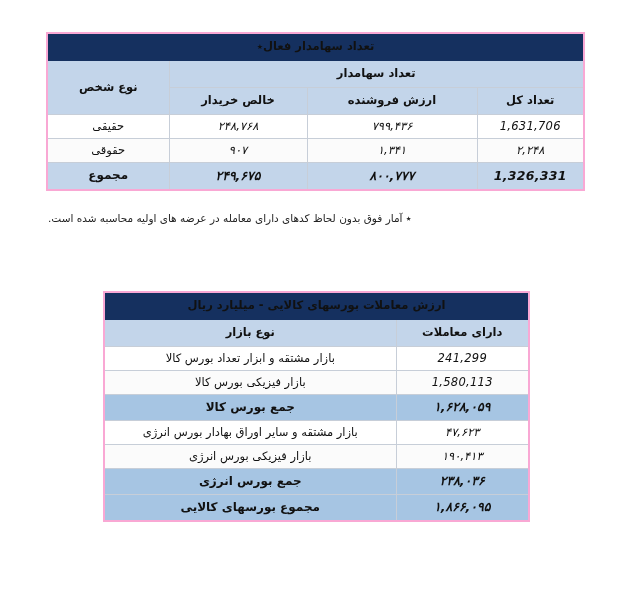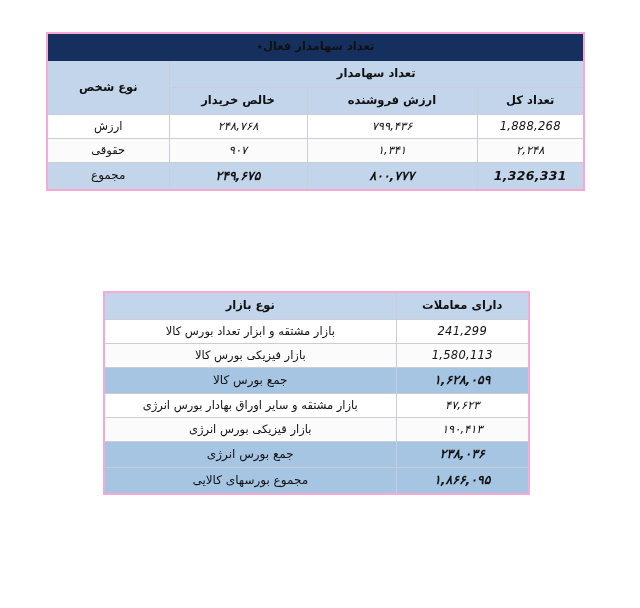--- a/index.html
+++ b/index.html
@@ -78,21 +78,21 @@
   }
 
   .num {
     font-size: 11.5px;
     letter-spacing: .3px;
     font-style: italic;
   }
   .num.b { font-weight: bold; font-size: 12.5px; }
 
   .label-cell { font-size: 11.5px; }
-  .label-cell.b { font-weight: normal; font-size: 12px; }
+  .label-cell.b { font-weight: bold; font-size: 12px; }
 
   
   #table-shareholders {
     top: 32px;
     right: 55px;
     width: 537px;
   }
 
   
   .footnote {
@@ -134,50 +134,54 @@
         <td class="hdr" colspan="3">تعداد سهامدار</td>
         <td class="hdr hdr-tall" rowspan="2">نوع شخص</td>
       </tr>
       <tr>
         <td class="hdr">تعداد کل</td>
         <td class="hdr">ارزش فروشنده</td>
         <td class="hdr">خالص خریدار</td>
       </tr>
 
       <tr class="row-odd">
-        <td class="num">1,888,268</td>
+        <td class="num">1,631,706</td>
         <td class="num">۷۹۹,۴۳۶</td>
         <td class="num">۲۴۸,۷۶۸</td>
-        <td class="label-cell">ارزش</td>
+        <td class="label-cell">حقیقی</td>
       </tr>
 
       <tr class="row-even">
         <td class="num">۲,۲۴۸</td>
         <td class="num">۱,۳۴۱</td>
         <td class="num">۹۰۷</td>
         <td class="label-cell">حقوقی</td>
       </tr>
 
       <tr class="hdr">
         <td class="hdr num b">1,326,331</td>
         <td class="hdr num b">۸۰۰,۷۷۷</td>
         <td class="hdr num b">۲۴۹,۶۷۵</td>
         <td class="hdr label-cell b">مجموع</td>
       </tr>
     </tbody>
   </table>
 
+  <div class="footnote">٭ آمار فوق بدون لحاظ کدهای دارای معامله در عرضه های اولیه محاسبه شده است.</div>
 
   <table class="data-table" id="table-commodity">
     <colgroup>
       <col style="width:133px">
       <col style="width:292px">
     </colgroup>
     <tbody>
       <tr>
+        <td class="tbl-title" colspan="2">ارزش معاملات بورسهای کالایی - میلیارد ریال</td>
+      </tr>
+      <tr>
         <td class="hdr">دارای معاملات</td>
         <td class="hdr">نوع بازار</td>
       </tr>
 
       <tr class="row-odd">
         <td class="num">241,299</td>
         <td class="label-cell">بازار مشتقه و ابزار تعداد بورس کالا</td>
       </tr>
 
       <tr class="row-even">

